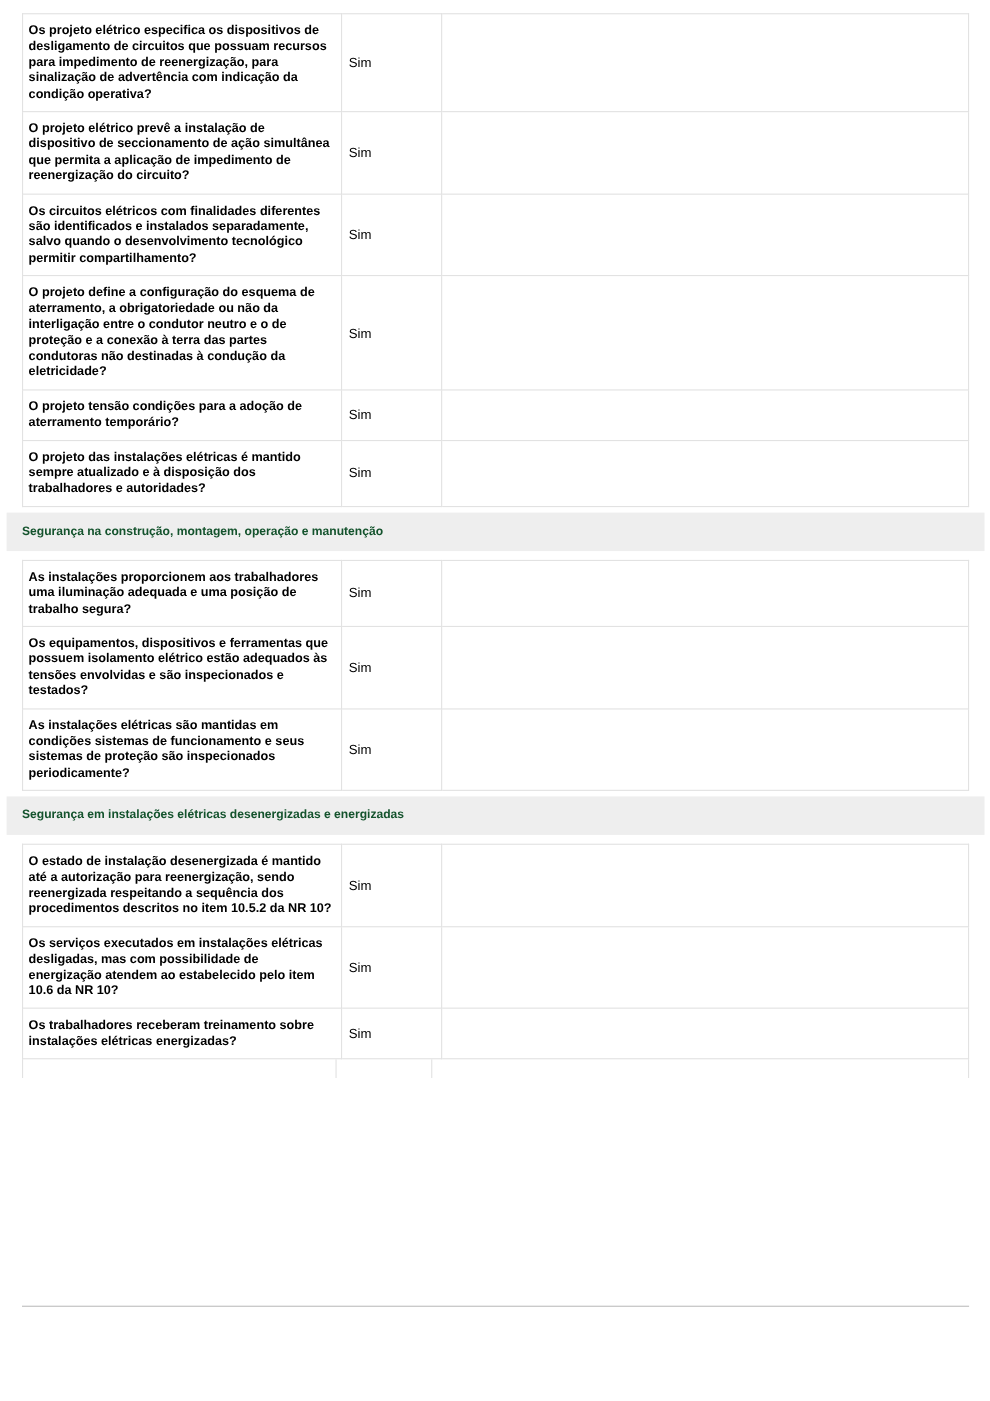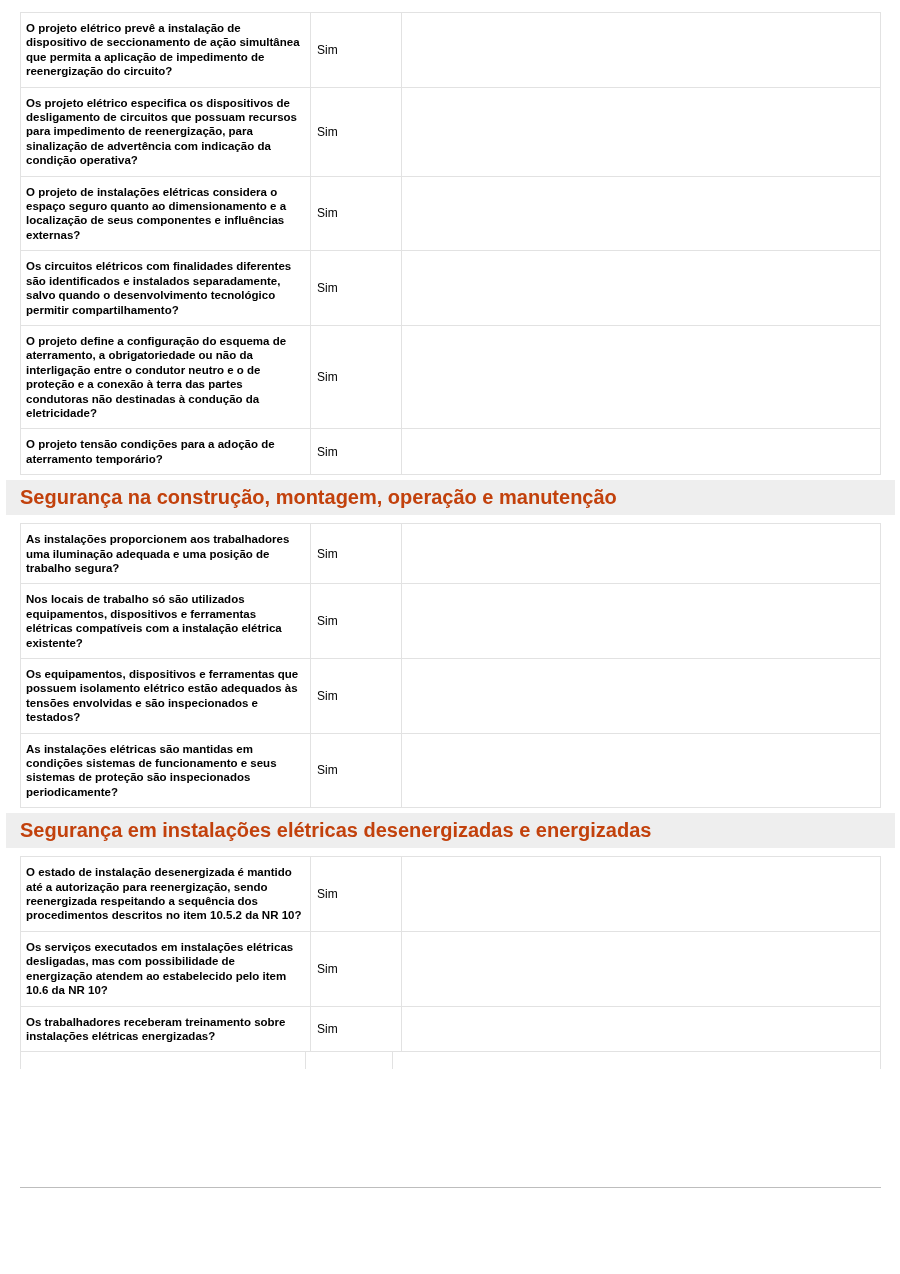--- a/index.html
+++ b/index.html
@@ -27,21 +27,21 @@
     width:80px;
     padding:4px 4px 4px 6px;
     font-size:12px; line-height:14px; color:#000;
   }
   td.n { padding:4px; }
   .section-title {
     background:#eeeeee;
     margin:5px -14px 8px -14px;
     padding:0 14px;
     height:35px; line-height:35px;
-    font-size:20px; font-weight:bold; color:#c2410c;
+    font-size:11px; font-weight:bold; color:#14532d;
     white-space:nowrap; overflow:hidden;
   }
   .cut-row {
     position:relative; width:861px; height:17px;
     border-left:1px solid #e2e2e2; border-right:1px solid #e2e2e2;
     box-sizing:border-box;
   }
   .cut-row .vsep { position:absolute; top:0; bottom:0; width:1px; background:#e2e2e2; }
   .cut-row .vsep.s1 { left:284px; }
   .cut-row .vsep.s2 { left:371px; }
@@ -63,61 +63,56 @@
 </style>
 </head>
 <body>
 
 <div class="page">
 
   <div class="content">
       <table class="checklist">
         <tbody>
           <tr>
-            <td class="q">O projeto elétrico prevê a instalação de dispositivo de seccionamento de ação simultânea que permita a aplicação de impedimento de reenergização do circuito?</td>
-            <td class="a">Sim</td>
-            <td class="n"></td>
-          </tr>
-          <tr>
             <td class="q">Os projeto elétrico especifica os dispositivos de desligamento de circuitos que possuam recursos para impedimento de reenergização, para sinalização de advertência com indicação da condição operativa?</td>
             <td class="a">Sim</td>
             <td class="n"></td>
           </tr>
           <tr>
-            <td class="q">O projeto de instalações elétricas considera o espaço seguro quanto ao dimensionamento e a localização de seus componentes e influências externas?</td>
+            <td class="q">O projeto elétrico prevê a instalação de dispositivo de seccionamento de ação simultânea que permita a aplicação de impedimento de reenergização do circuito?</td>
             <td class="a">Sim</td>
             <td class="n"></td>
           </tr>
           <tr>
             <td class="q">Os circuitos elétricos com finalidades diferentes são identificados e instalados separadamente, salvo quando o desenvolvimento tecnológico permitir compartilhamento?</td>
             <td class="a">Sim</td>
             <td class="n"></td>
           </tr>
           <tr>
             <td class="q">O projeto define a configuração do esquema de aterramento, a obrigatoriedade ou não da interligação entre o condutor neutro e o de proteção e a conexão à terra das partes condutoras não destinadas à condução da eletricidade?</td>
             <td class="a">Sim</td>
             <td class="n"></td>
           </tr>
           <tr>
             <td class="q">O projeto tensão condições para a adoção de aterramento temporário?</td>
             <td class="a">Sim</td>
             <td class="n"></td>
           </tr>
+          <tr>
+            <td class="q">O projeto das instalações elétricas é mantido sempre atualizado e à disposição dos trabalhadores e autoridades?</td>
+            <td class="a">Sim</td>
+            <td class="n"></td>
+          </tr>
         </tbody>
       </table>
       <div class="section-title" style="background: rgb(238, 238, 238);">Segurança na construção, montagem, operação e manutenção</div>
       <table class="checklist">
         <tbody>
           <tr>
             <td class="q">As instalações proporcionem aos trabalhadores uma iluminação adequada e uma posição de trabalho segura?</td>
-            <td class="a">Sim</td>
-            <td class="n"></td>
-          </tr>
-          <tr>
-            <td class="q">Nos locais de trabalho só são utilizados equipamentos, dispositivos e ferramentas elétricas compatíveis com a instalação elétrica existente?</td>
             <td class="a">Sim</td>
             <td class="n"></td>
           </tr>
           <tr>
             <td class="q">Os equipamentos, dispositivos e ferramentas que possuem isolamento elétrico estão adequados às tensões envolvidas e são inspecionados e testados?</td>
             <td class="a">Sim</td>
             <td class="n"></td>
           </tr>
           <tr>
             <td class="q">As instalações elétricas são mantidas em condições sistemas de funcionamento e seus sistemas de proteção são inspecionados periodicamente?</td>

